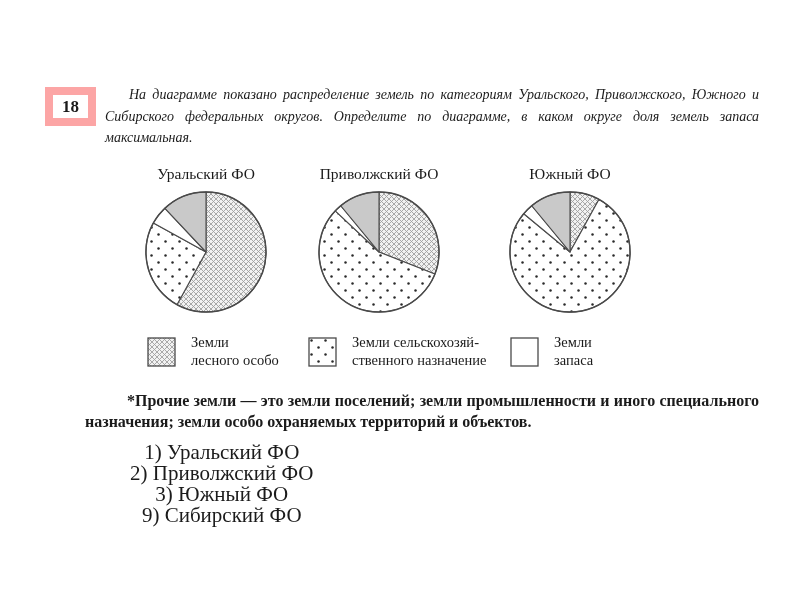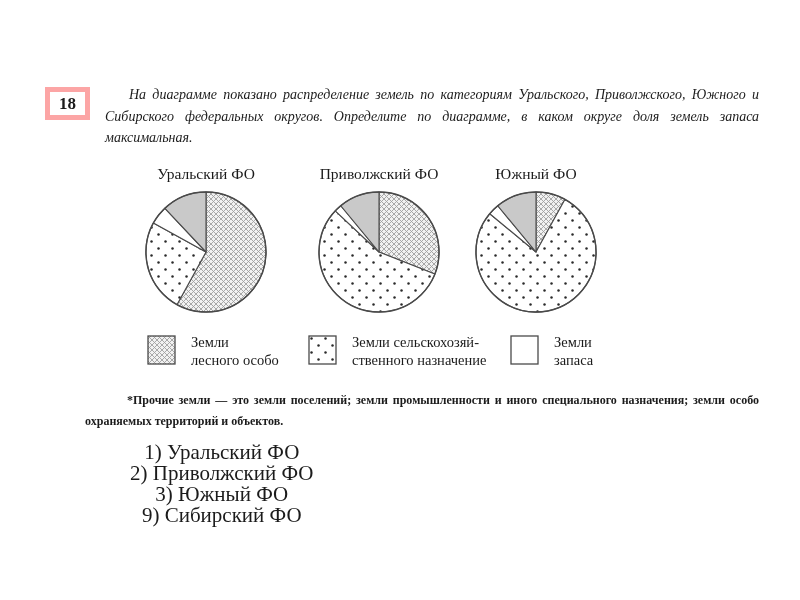--- a/index.html
+++ b/index.html
@@ -3,49 +3,49 @@
 <meta charset="utf-8">
 <style>
   html,body{margin:0;padding:0;}
   .page{
     position:relative;width:800px;height:600px;background:#ffffff;
     font-family:"Liberation Serif","DejaVu Serif",serif;color:#1b1b1b;overflow:hidden;
   }
   
   .problem-number{
     position:absolute;left:45px;top:87px;
-    border:5px solid #fca5a5;padding:0 9px;height:23px;line-height:23px;
+    border:8px solid #fca5a5;padding:0 9px;height:23px;line-height:23px;
     font-weight:bold;font-size:17px;background:#fff;
   }
   .problem-text{
     position:absolute;left:105px;top:84px;width:654px;margin:0;
     font-size:14px;line-height:21.5px;text-align:justify;text-indent:24px;font-style:italic;
   }
   
   .charts-row{position:absolute;left:0;top:163px;width:800px;height:165px;margin-left:31px;}
   .chart{position:absolute;top:0;width:150px;text-align:center;}
   .chart:nth-child(1){left:100px}
   .chart:nth-child(2){left:273px}
-  .chart:nth-child(3){left:430px}
+  .chart:nth-child(3){left:464px}
   .chart:nth-child(4){left:620px}
   .chart-title{font-size:15.5px;height:24px;line-height:22px;white-space:nowrap;}
   .chart svg{display:block;margin:2px auto 0 auto;}
   
   .legend-row{position:absolute;left:0;top:333px;width:800px;height:42px;}
-  .legend-item{position:absolute;top:0;display:flex;align-items:flex-start;}
+  .legend-item{position:absolute;top:0;display:flex;align-items:center;}
   .legend-item:nth-child(1){left:147px}
   .legend-item:nth-child(2){left:308px}
   .legend-item:nth-child(3){left:510px}
   .legend-item:nth-child(4){left:615px}
   .legend-swatch{flex:0 0 auto;margin-top:2px;}
   .legend-label{margin-left:15px;font-size:14.5px;line-height:18px;white-space:nowrap;}
   
   .footnote{
     position:absolute;left:85px;top:390px;width:674px;margin:0;
-    font-weight:bold;font-size:12px;line-height:21px;text-align:justify;text-indent:42px;
+    font-weight:bold;font-size:16px;line-height:21px;text-align:justify;text-indent:42px;
   }
   
   .options{position:absolute;left:130px;top:442px;}
   .option{font-weight:normal;font-size:21px;line-height:21px;white-space:nowrap;text-align:center;}
   .defs-holder{position:absolute;width:0;height:0;overflow:hidden;}
 </style>
 </head>
 <body>
 
 <div class="page">

